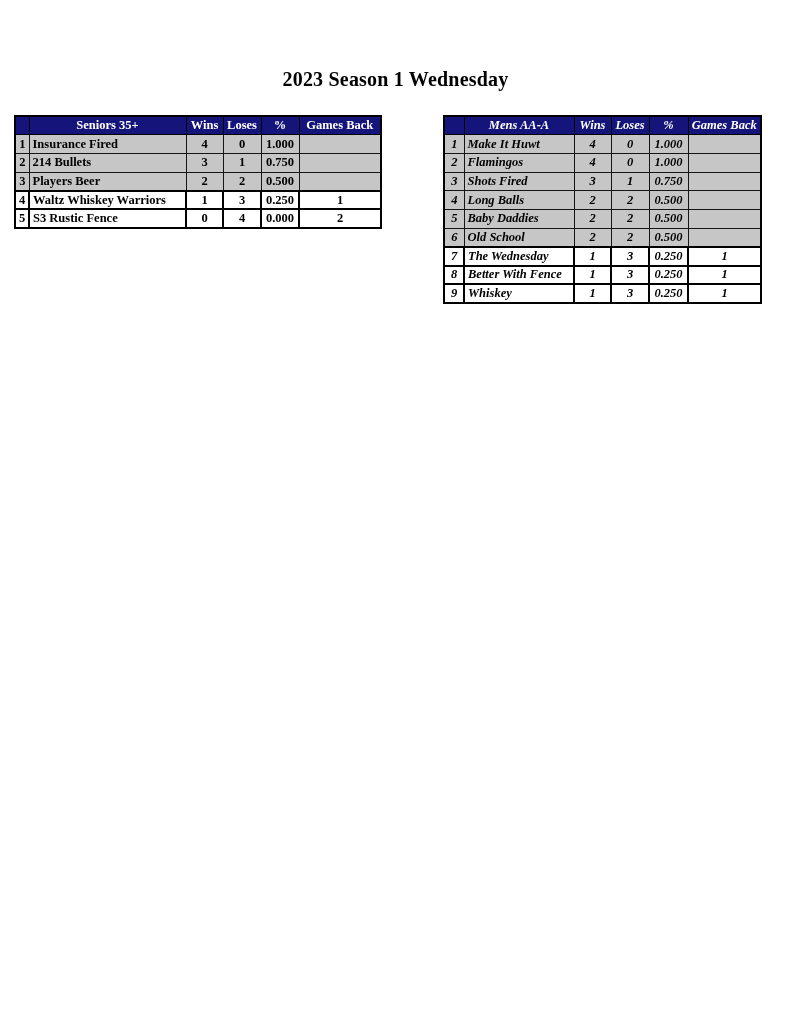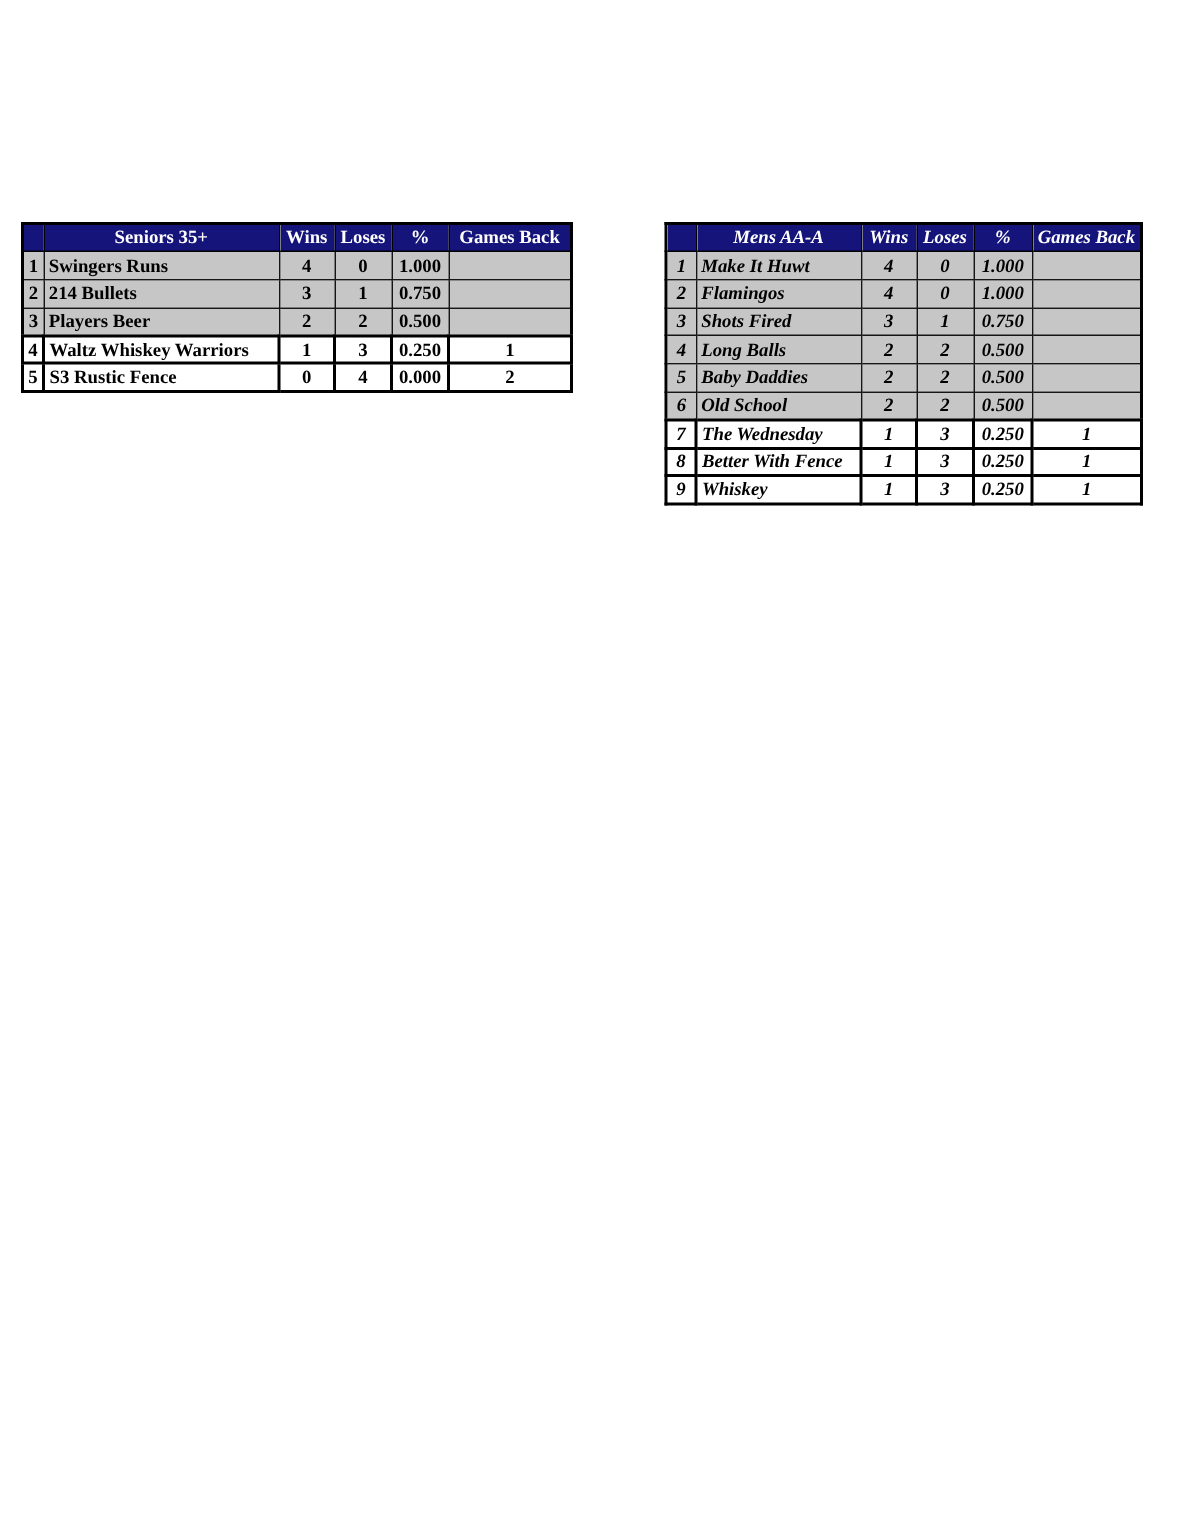--- a/index.html
+++ b/index.html
@@ -25,21 +25,20 @@
   }
   table.standings {
     position: absolute;
     border-collapse: collapse;
     table-layout: fixed;
     font-family: "Liberation Serif", serif;
     font-weight: bold;
     font-size: 12.5px;
     color: #000000;
     border: 2px solid #000000;
-    margin-top: 33px;
   }
   #table-left  { left: 14px;  top: 115px; }
   #table-right { left: 443px; top: 115px; font-style: italic; }
   table.standings th, table.standings td {
     height: 18.7px;
     padding: 0 2px;
     overflow: hidden;
     white-space: nowrap;
     text-align: center;
     vertical-align: middle;
@@ -58,20 +57,21 @@
     border: 2px solid #000000;
   }
   table.standings td.team { text-align: left; padding-left: 3px; }
   table.standings th.gb-head { padding: 0 1px; }
 </style>
 </head>
 <body>
 
 <div class="page">
 
+  <div class="title">2023 Season 1 Wednesday</div>
 
   <table class="standings" id="table-left">
     <colgroup>
       <col style="width:14px">
       <col style="width:157px">
       <col style="width:37px">
       <col style="width:38px">
       <col style="width:38px">
       <col style="width:82px">
     </colgroup>
@@ -81,21 +81,21 @@
         <th>Seniors 35+</th>
         <th>Wins</th>
         <th>Loses</th>
         <th>%</th>
         <th class="gb-head">Games Back</th>
       </tr>
     </thead>
     <tbody>
         <tr class="shaded">
           <td class="rank">1</td>
-          <td class="team">Swingers Runs</td>
+          <td class="team">Insurance Fired</td>
           <td class="num">4</td>
           <td class="num">0</td>
           <td class="num">1.000</td>
           <td class="num"></td>
         </tr>
         <tr class="shaded">
           <td class="rank">2</td>
           <td class="team">214 Bullets</td>
           <td class="num">3</td>
           <td class="num">1</td>

